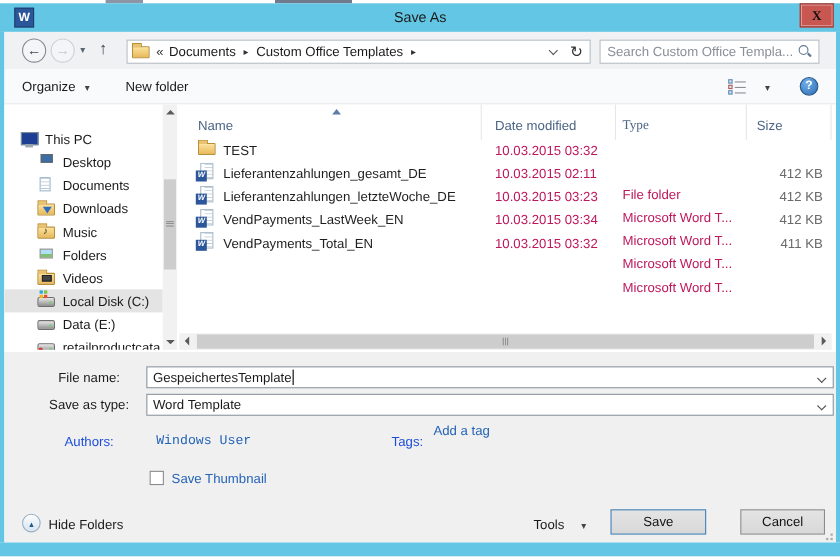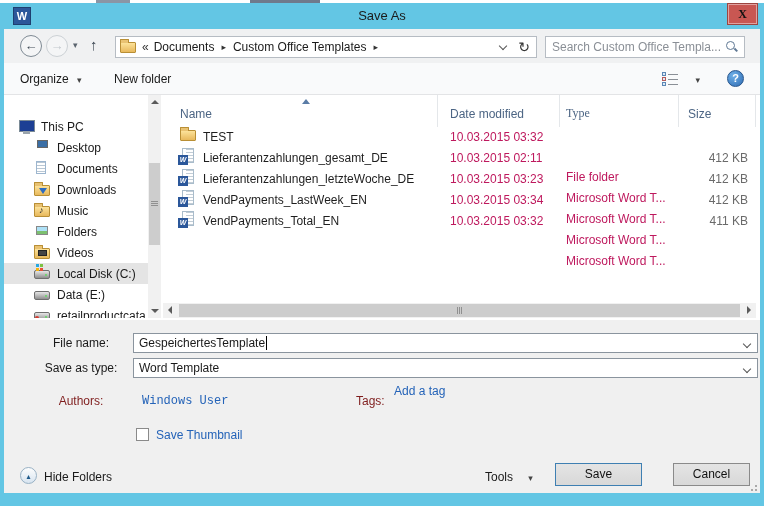--- a/index.html
+++ b/index.html
@@ -128,21 +128,21 @@
   .tri-left  { position:absolute; left:5px; top:3px; border-top:4px solid transparent; border-bottom:4px solid transparent; border-right:4px solid #5a5a5a; }
   .tri-right { position:absolute; left:6px; top:3px; border-top:4px solid transparent; border-bottom:4px solid transparent; border-left:4px solid #5a5a5a; }
   .hthumb { position:absolute; left:16px; top:1px; width:561px; height:13px; background:#cdcdcd; }
   .grip-v { position:absolute; left:278px; top:3px; width:5px; height:7px;
             border-left:1px solid #909090; border-right:1px solid #909090;
             background:linear-gradient(90deg, transparent 1px, #909090 1px, #909090 2px, transparent 2px); }
 
   
   .formarea { position:absolute; left:4px; top:320px; width:756px; height:140px; background:#f0f0f0; }
   .flabel { position:absolute; left:15px; width:124px; text-align:center; color:#1a1a1a; }
-  .glabel { color:#7f1d1d; }
+  .glabel { color:#1d4ed8; }
   .combo { position:absolute; left:129px; width:625px; height:20px; background:#fff; border:1px solid #8a949e; display:flex; align-items:center; padding-left:5px; }
   .combo .chev2 { position:absolute; right:7px; top:7px; width:6px; height:6px; border-right:1px solid #555; border-bottom:1px solid #555; transform:rotate(45deg); }
   .caret { display:inline-block; width:1px; height:14px; background:#000; margin-left:1px; vertical-align:middle; }
   .link { color:#2463b8; }
   .checkbox { position:absolute; left:132px; top:108px; width:13px; height:13px; background:#fff; border:1px solid #8a8a8a; }
 
   
   .footer { position:absolute; left:4px; top:460px; width:756px; height:33px; background:#f0f0f0; }
   .hf-circle { position:absolute; left:16px; top:7px; width:17px; height:17px; border-radius:50%; border:1px solid #98b1c4;
                background:linear-gradient(#fdfdfd,#d7e4f0); text-align:center; }

